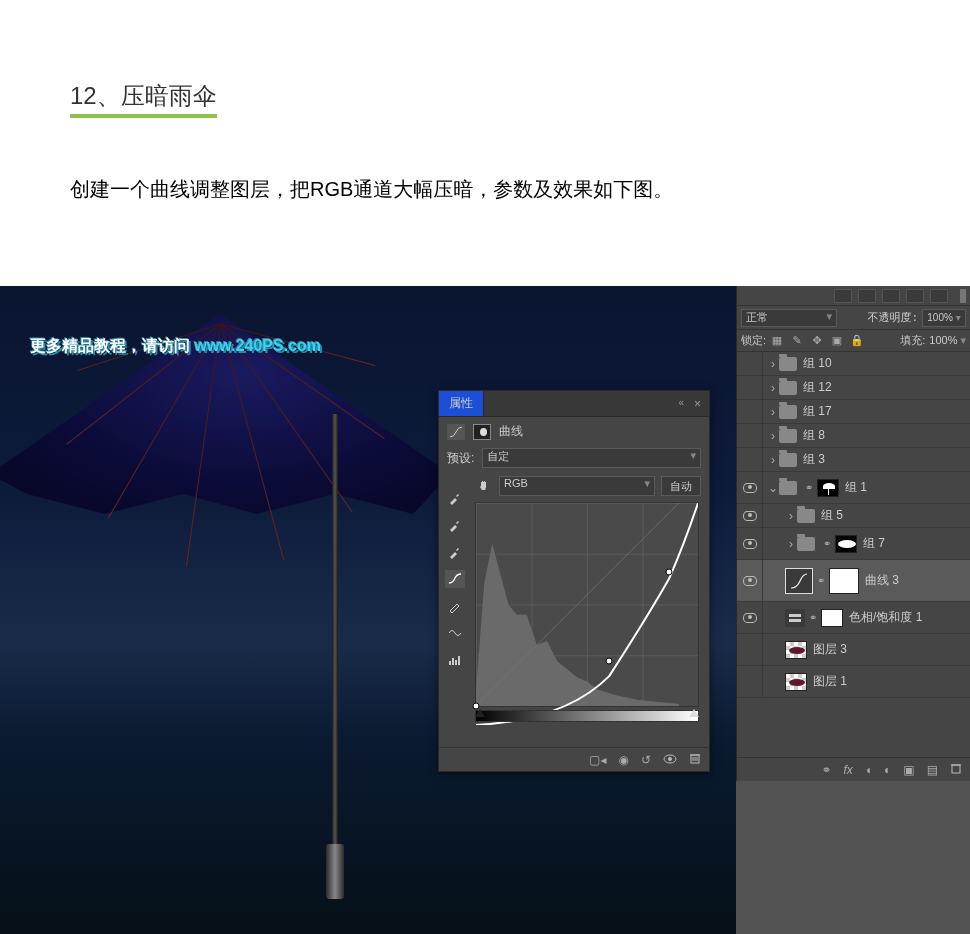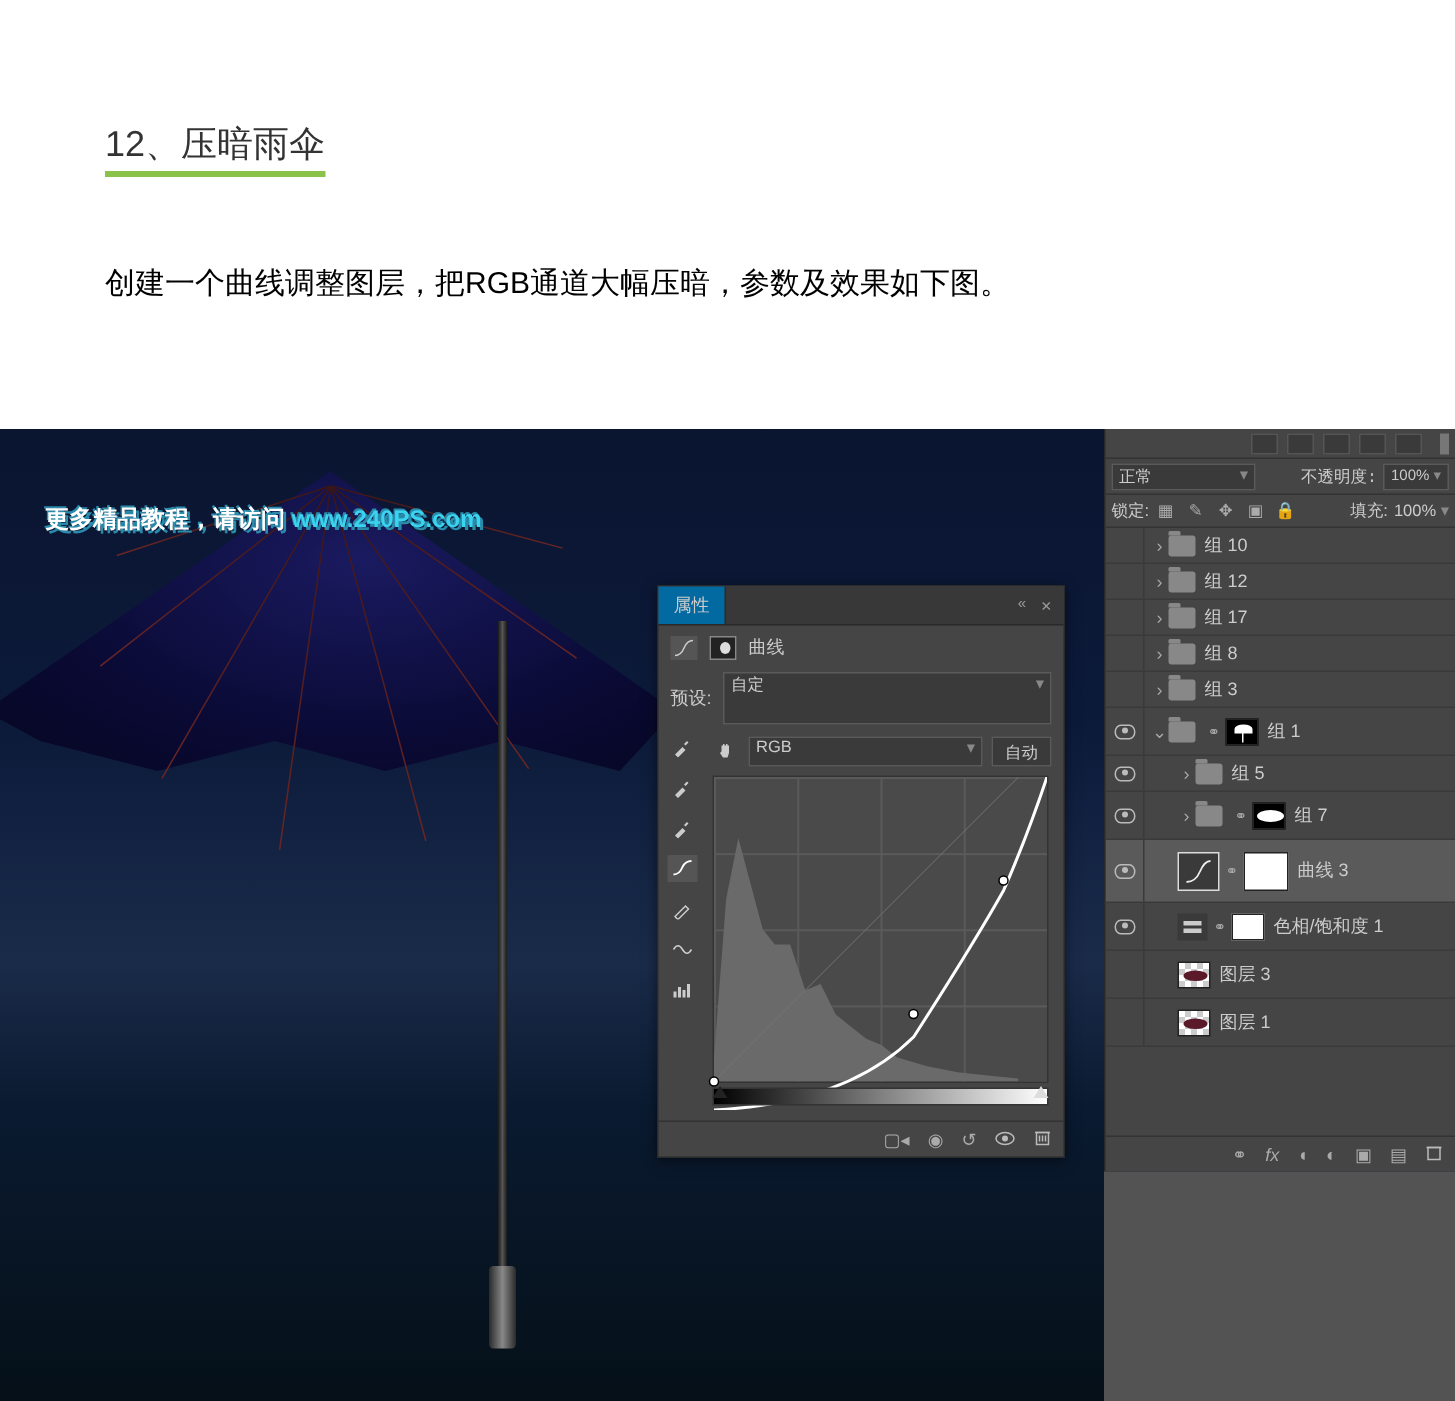--- a/index.html
+++ b/index.html
@@ -134,21 +134,21 @@
   }
   .props-header {
     display: flex;
     align-items: center;
     height: 26px;
     background: #383838;
     border-bottom: 1px solid #2a2a2a;
   }
   .props-tab {
     padding: 4px 10px;
-    background: #0369a1;
+    background: #1d4ed8;
     border-right: 1px solid #2a2a2a;
     text-align: center;
   }
   .props-header .controls {
     margin-left: auto;
     display: flex;
     gap: 6px;
     padding-right: 4px;
   }
   .collapse-arrows { font-size: 10px; color: #999; }
@@ -158,21 +158,21 @@
   .icon-cell {
     width: 18px; height: 16px;
     background: #555;
     display: inline-flex; align-items: center; justify-content: center;
     font-size: 10px;
   }
   .mask-icon { background: #222; border: 1px solid #888; position: relative; }
   .mask-icon::after { content: ""; position: absolute; inset: 3px 3px 3px 6px; background: #ddd; border-radius: 50%; }
   .preset-row { display: flex; align-items: center; gap: 8px; margin: 8px 0; }
   .preset-select {
-    flex: 1; height: 35px;
+    flex: 1; height: 20px;
     background: #3a3a3a; border: 1px solid #5a5a5a;
     color: #ccc; font-size: 11px;
     padding: 0 4px;
   }
   .left-tools {
     position: absolute;
     left: 6px; top: 98px;
     width: 22px;
     display: flex; flex-direction: column; gap: 9px;
   }

